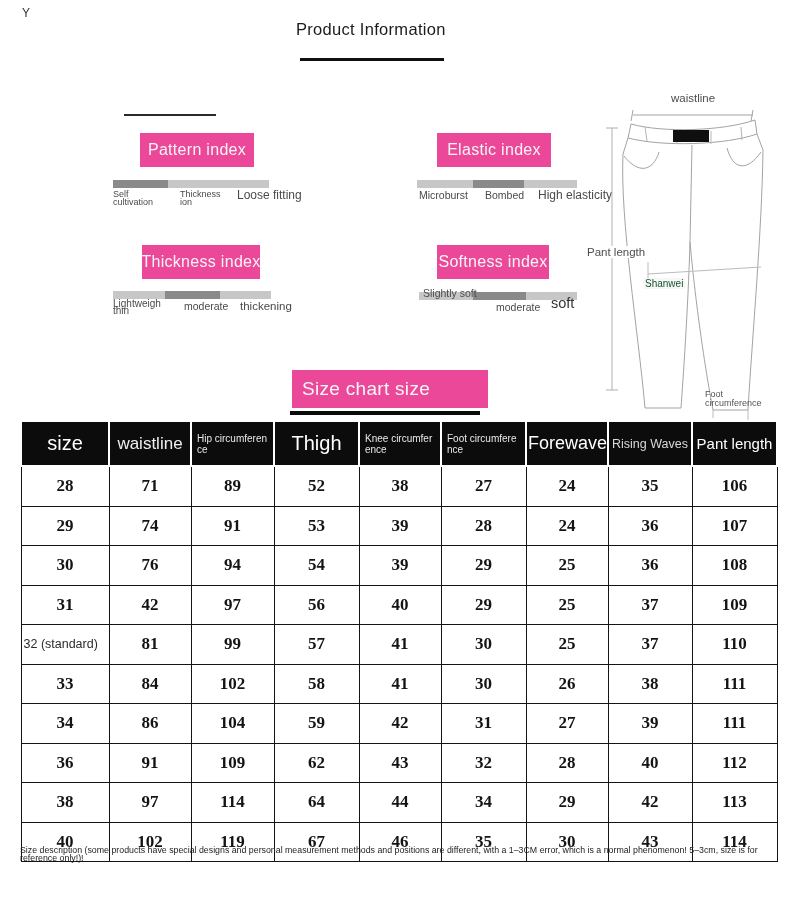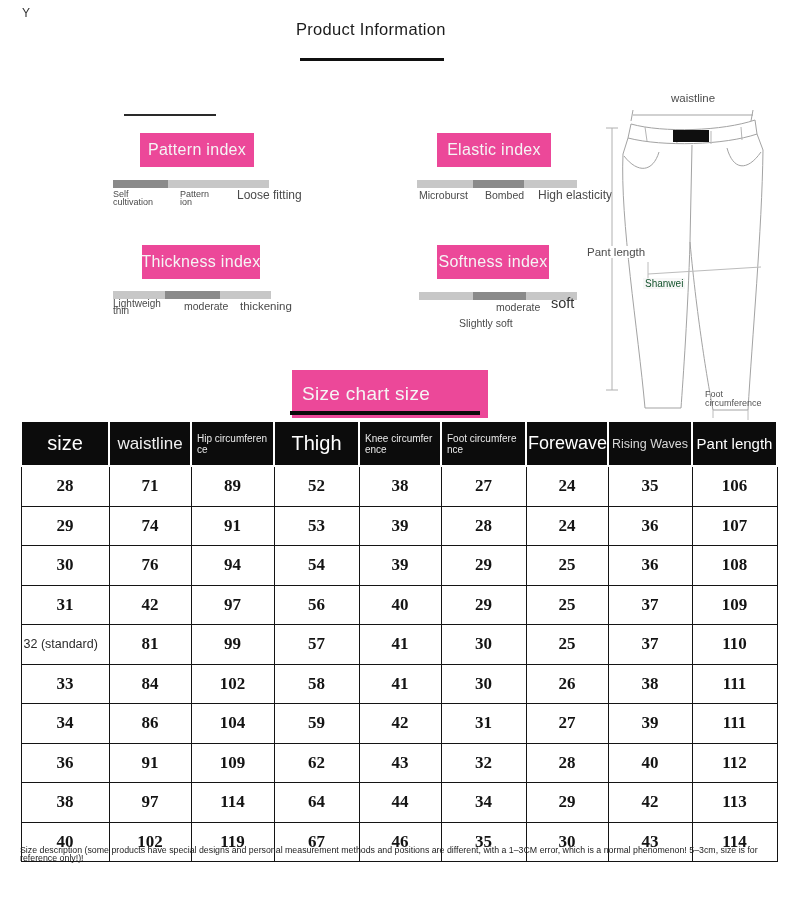--- a/index.html
+++ b/index.html
@@ -48,21 +48,21 @@
   
   .diagram{left:593px; top:90px; width:197px; height:335px;}
   .diagram svg{position:absolute; left:0; top:0;}
   .dlabel{position:absolute; color:#4d4d4d;}
   .lbl-waistline{left:78px; top:2px; font-size:11.5px;}
   .lbl-shanwei{left:50px; top:188px; font-size:10px; color:#14532d; background:rgba(246,246,246,.85); padding:0 2px;}
   .lbl-pantlength{left:-8px; top:156px; font-size:11.5px; background:#fff; padding:0 2px;}
   .lbl-footcirc{left:112px; top:300px; font-size:9px; line-height:9px; color:#555; white-space:pre-line;}
 
   
-  .size-title-box{left:292px; top:370px; width:186px; height:48px; justify-content:flex-start; padding-left:10px; font-size:19px;}
+  .size-title-box{left:292px; top:370px; width:186px; height:38px; justify-content:flex-start; padding-left:10px; font-size:19px;}
   .size-title-underline{left:290px; top:411px; width:190px; height:4px; background:#0a0a0a;}
 
   
   .size-table{left:20px; top:420px;}
   table{border-collapse:collapse; table-layout:fixed; width:756px;}
   thead th{
     background:#0c0c0c; color:#fff; border:2px solid #ffffff; height:39px;
     font-weight:normal; overflow:hidden;
   }
   .th-c0{font-size:20px;}
@@ -98,21 +98,21 @@
   <div class="abs main-title-underline"></div>
 
   <div class="abs product-name-underline"></div>
 
   <div class="abs black-box box-pattern">Pattern index</div>
   <div class="abs bar bar-pattern">
       <span class="fill"></span>
     </div>
   <div class="abs tick sm" style="left:113px; top:190px;">Self
 cultivation</div>
-  <div class="abs tick sm" style="left:180px; top:190px;">Pattern
+  <div class="abs tick sm" style="left:180px; top:190px;">Thickness
 ion</div>
   <div class="abs tick lg" style="left:237px; top:189px;">Loose fitting</div>
 
   <div class="abs black-box box-elastic">Elastic index</div>
   <div class="abs bar bar-elastic">
       <span class="fill"></span>
     </div>
   <div class="abs tick md" style="left:419px; top:190px;">Microburst</div>
   <div class="abs tick md" style="left:485px; top:190px;">Bombed</div>
   <div class="abs tick lg" style="left:538px; top:189px;">High elasticity</div>
@@ -123,21 +123,21 @@
     </div>
   <div class="abs tick sm squash" style="left:113px; top:301px; font-size:10px;">Lightweigh
 thin</div>
   <div class="abs tick md" style="left:184px; top:301px;">moderate</div>
   <div class="abs tick lg" style="left:240px; top:300px; font-size:11.5px;">thickening</div>
 
   <div class="abs black-box box-softness">Softness index</div>
   <div class="abs bar bar-softness">
       <span class="fill"></span>
     </div>
-  <div class="abs tick md" style="left:423px; top:318px;margin-left:36px;">Slightly soft</div>
+  <div class="abs tick md" style="left:423px; top:288px;">Slightly soft</div>
   <div class="abs tick md" style="left:496px; top:302px;">moderate</div>
   <div class="abs tick xl" style="left:542px; top:297px;">soft</div>
 
   <div class="abs diagram">
     <svg width="197" height="335" viewBox="0 0 197 335">
       <g fill="none" stroke="#a3a3a3" stroke-width="1">
 
         <path d="M40,25 L160,25"></path>
         <path d="M40,20 L38,31 M160,20 L158,31"></path>
 

